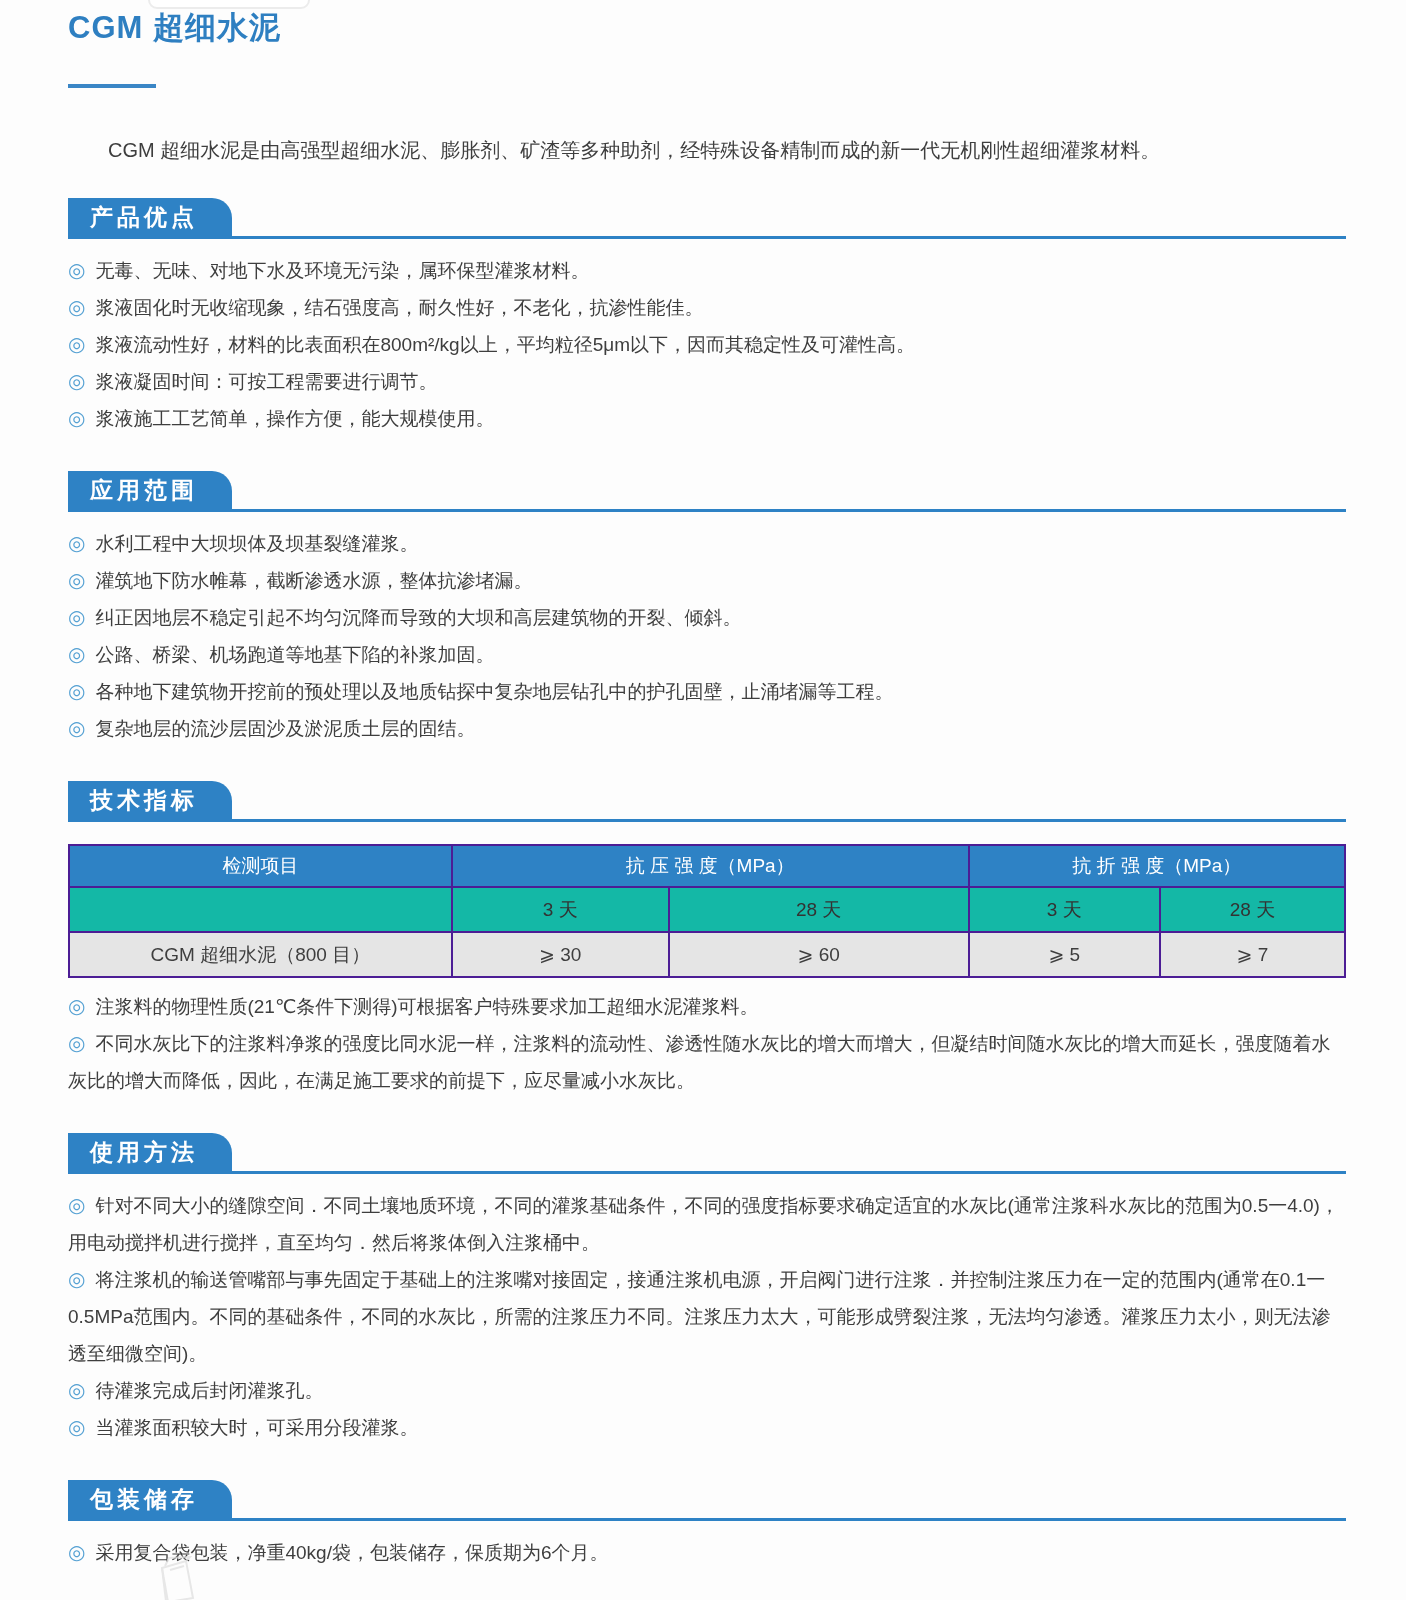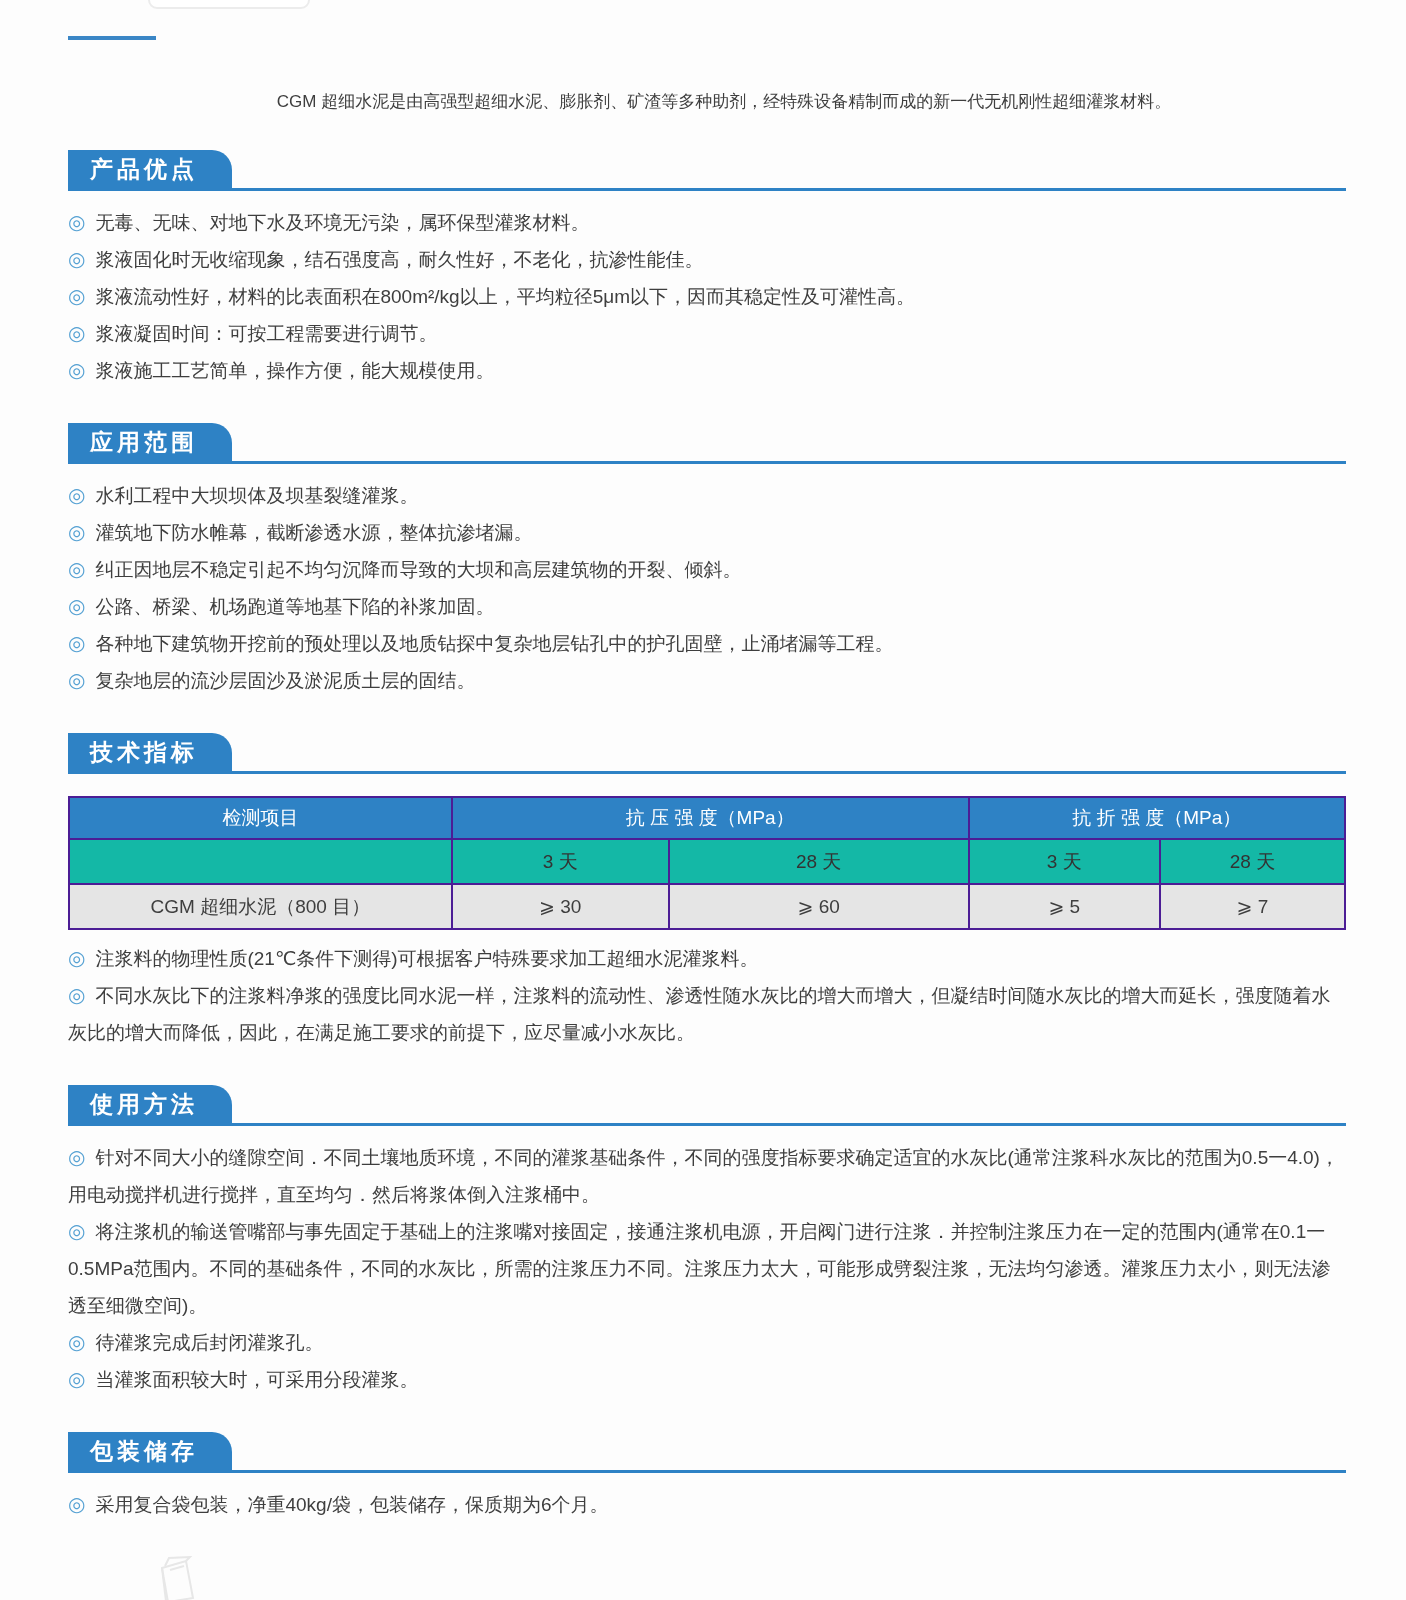--- a/index.html
+++ b/index.html
@@ -8,21 +8,21 @@
     background:#fdfdfd;color:#3e3e3e;
     font-family:"Liberation Sans","DejaVu Sans",sans-serif;
   }
   .content{position:absolute;left:68px;top:0;width:1278px;}
   
   h1.doc-title{
     margin:0;padding-top:8px;font-size:31px;line-height:40px;font-weight:bold;
     color:#2e7fc1;letter-spacing:1px;
   }
   .title-dash{width:88px;height:4px;background:#3a86c6;margin-top:36px;}
-  p.intro{margin:48px 0 0 0;font-size:17px;line-height:28px;text-indent:2em;text-align:center;}
+  p.intro{margin:48px 0 0 0;font-size:20px;line-height:28px;text-indent:2em;}
   
   .section{margin-top:34px;}
   .sec-head{border-bottom:3px solid #2e82c5;line-height:0;}
   .tab{
     display:inline-block;background:#2e82c5;color:#ffffff;
     font-size:23px;font-weight:bold;letter-spacing:4px;
     line-height:38px;padding:0 34px 0 22px;border-radius:0 20px 0 0;
   }
   
   .bullets{margin-top:13px;}
@@ -46,20 +46,21 @@
   .watermark{position:absolute;left:146px;top:1556px;opacity:.75;}
 </style>
 </head>
 <body>
 
 <div class="page">
   <div class="top-artifact"></div>
 
   <div class="content">
 
+    <h1 class="doc-title">CGM 超细水泥</h1>
     <div class="title-dash"></div>
     <p class="intro">CGM 超细水泥是由高强型超细水泥、膨胀剂、矿渣等多种助剂，经特殊设备精制而成的新一代无机刚性超细灌浆材料。</p>
 
     <div class="section">
       <div class="sec-head">
         <span class="tab">产品优点</span>
       </div>
       <div class="bullets">
         <p class="bullet"><span class="ring">◎</span><span>无毒、无味、对地下水及环境无污染，属环保型灌浆材料。</span></p>
         <p class="bullet"><span class="ring">◎</span><span>浆液固化时无收缩现象，结石强度高，耐久性好，不老化，抗渗性能佳。</span></p>

